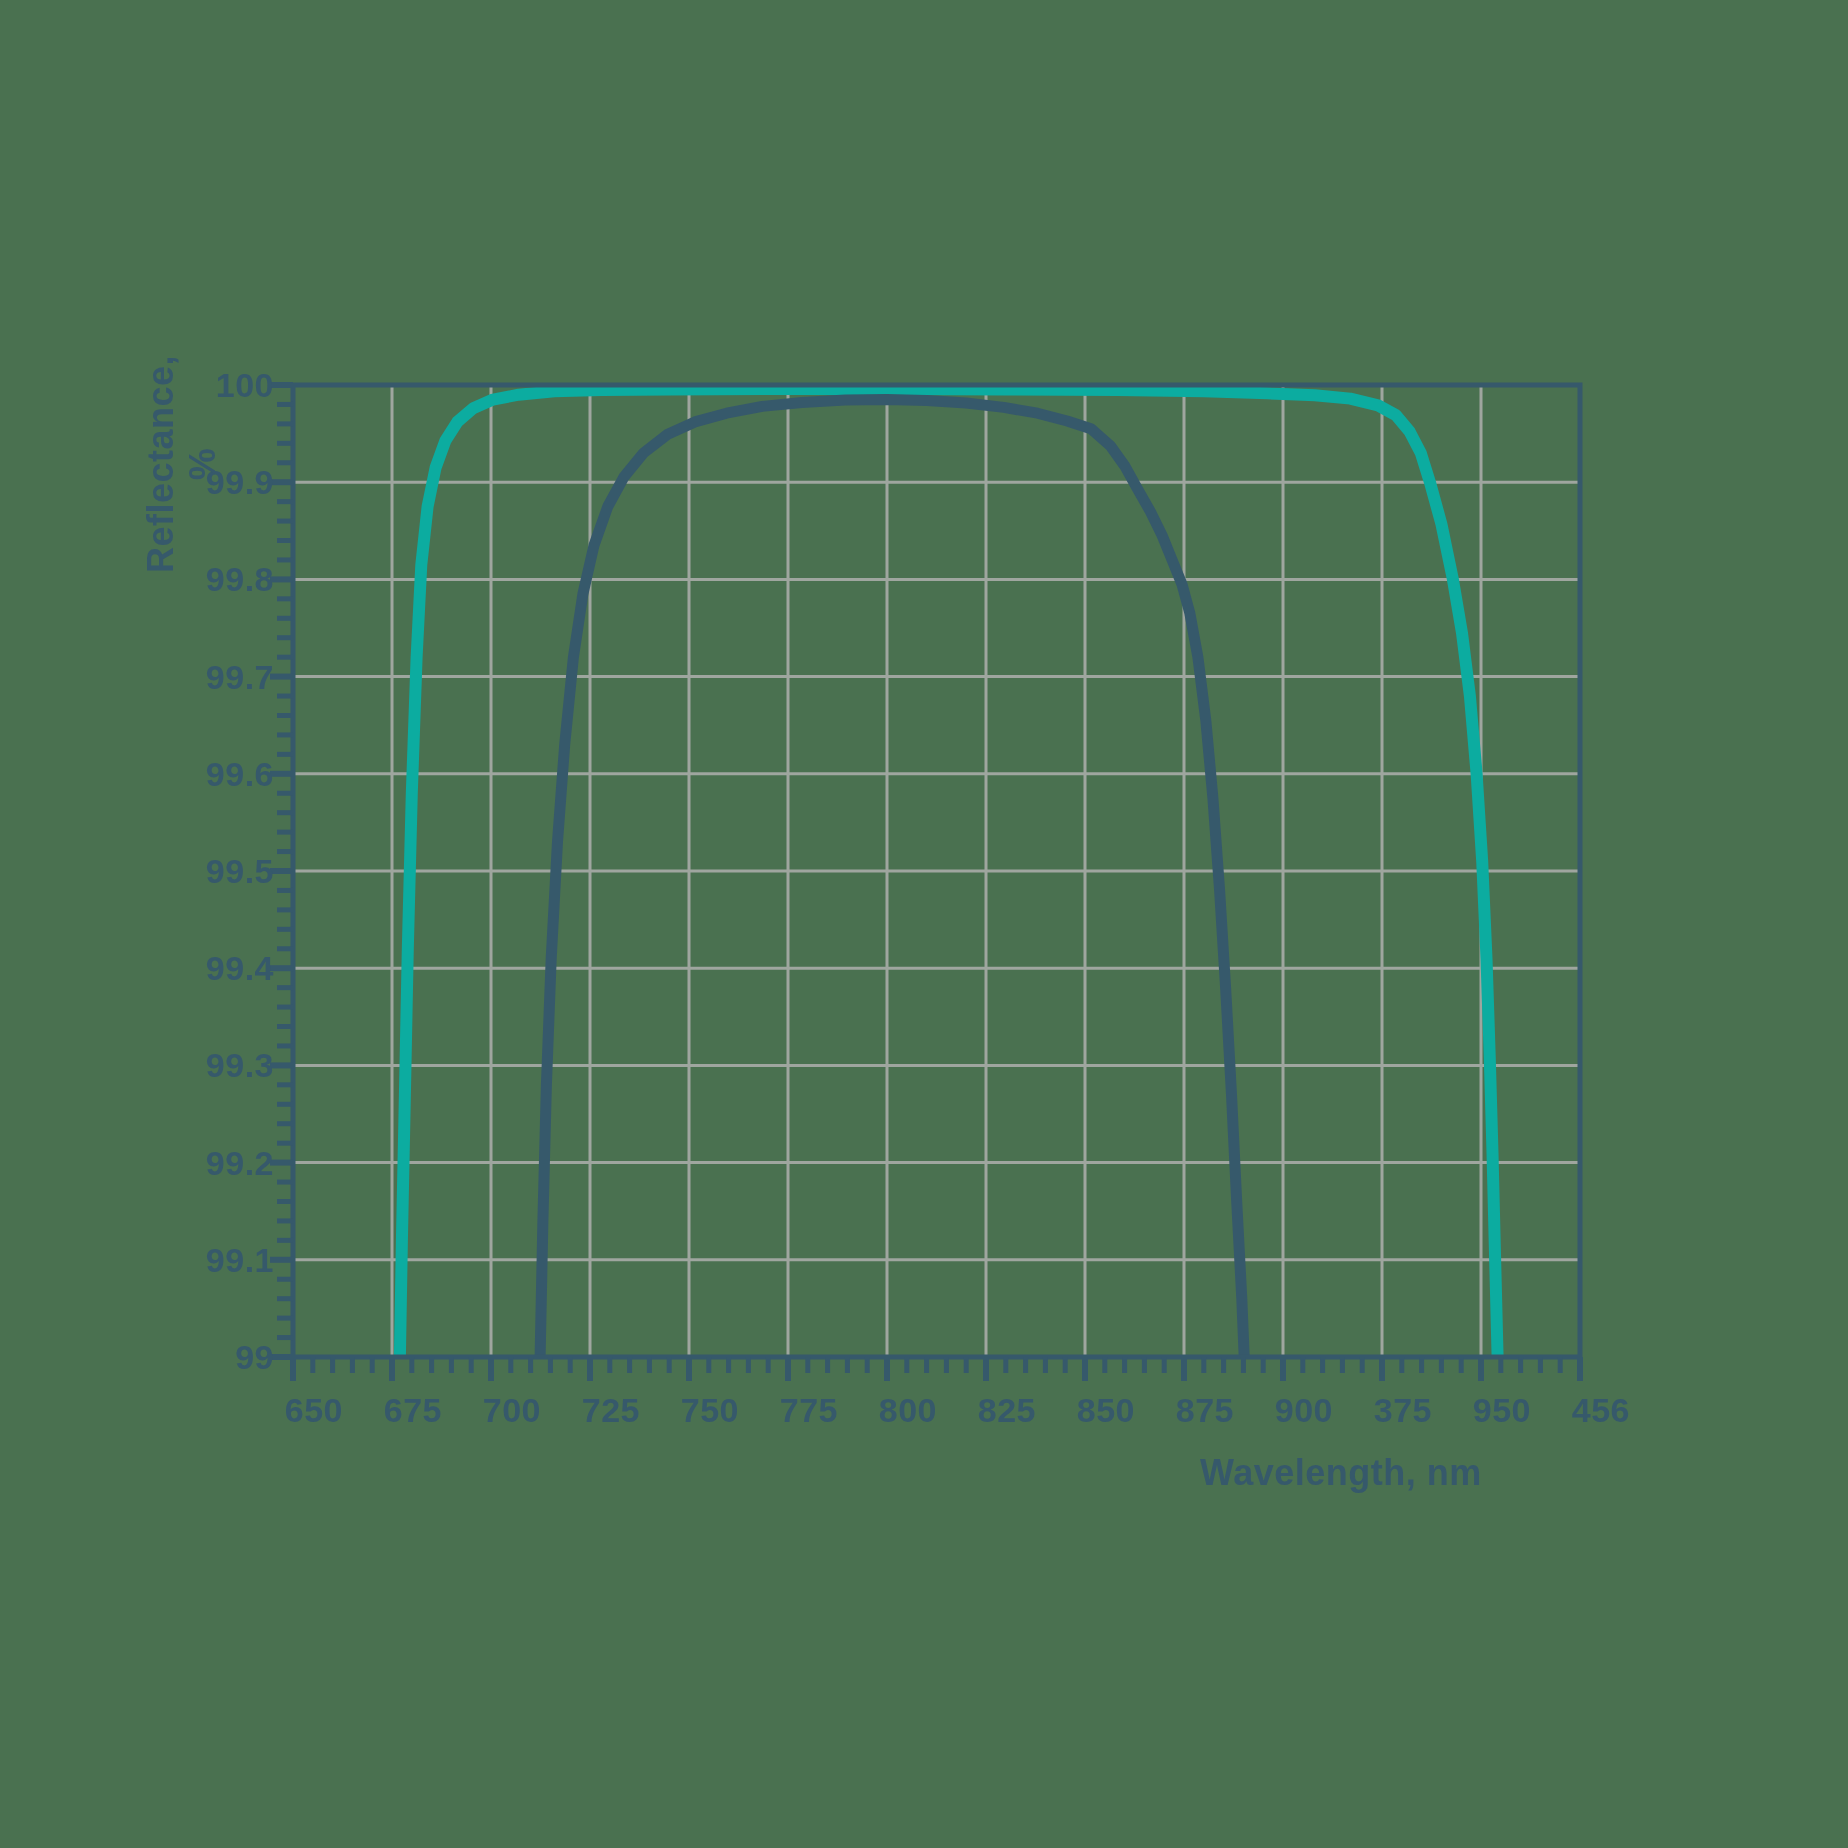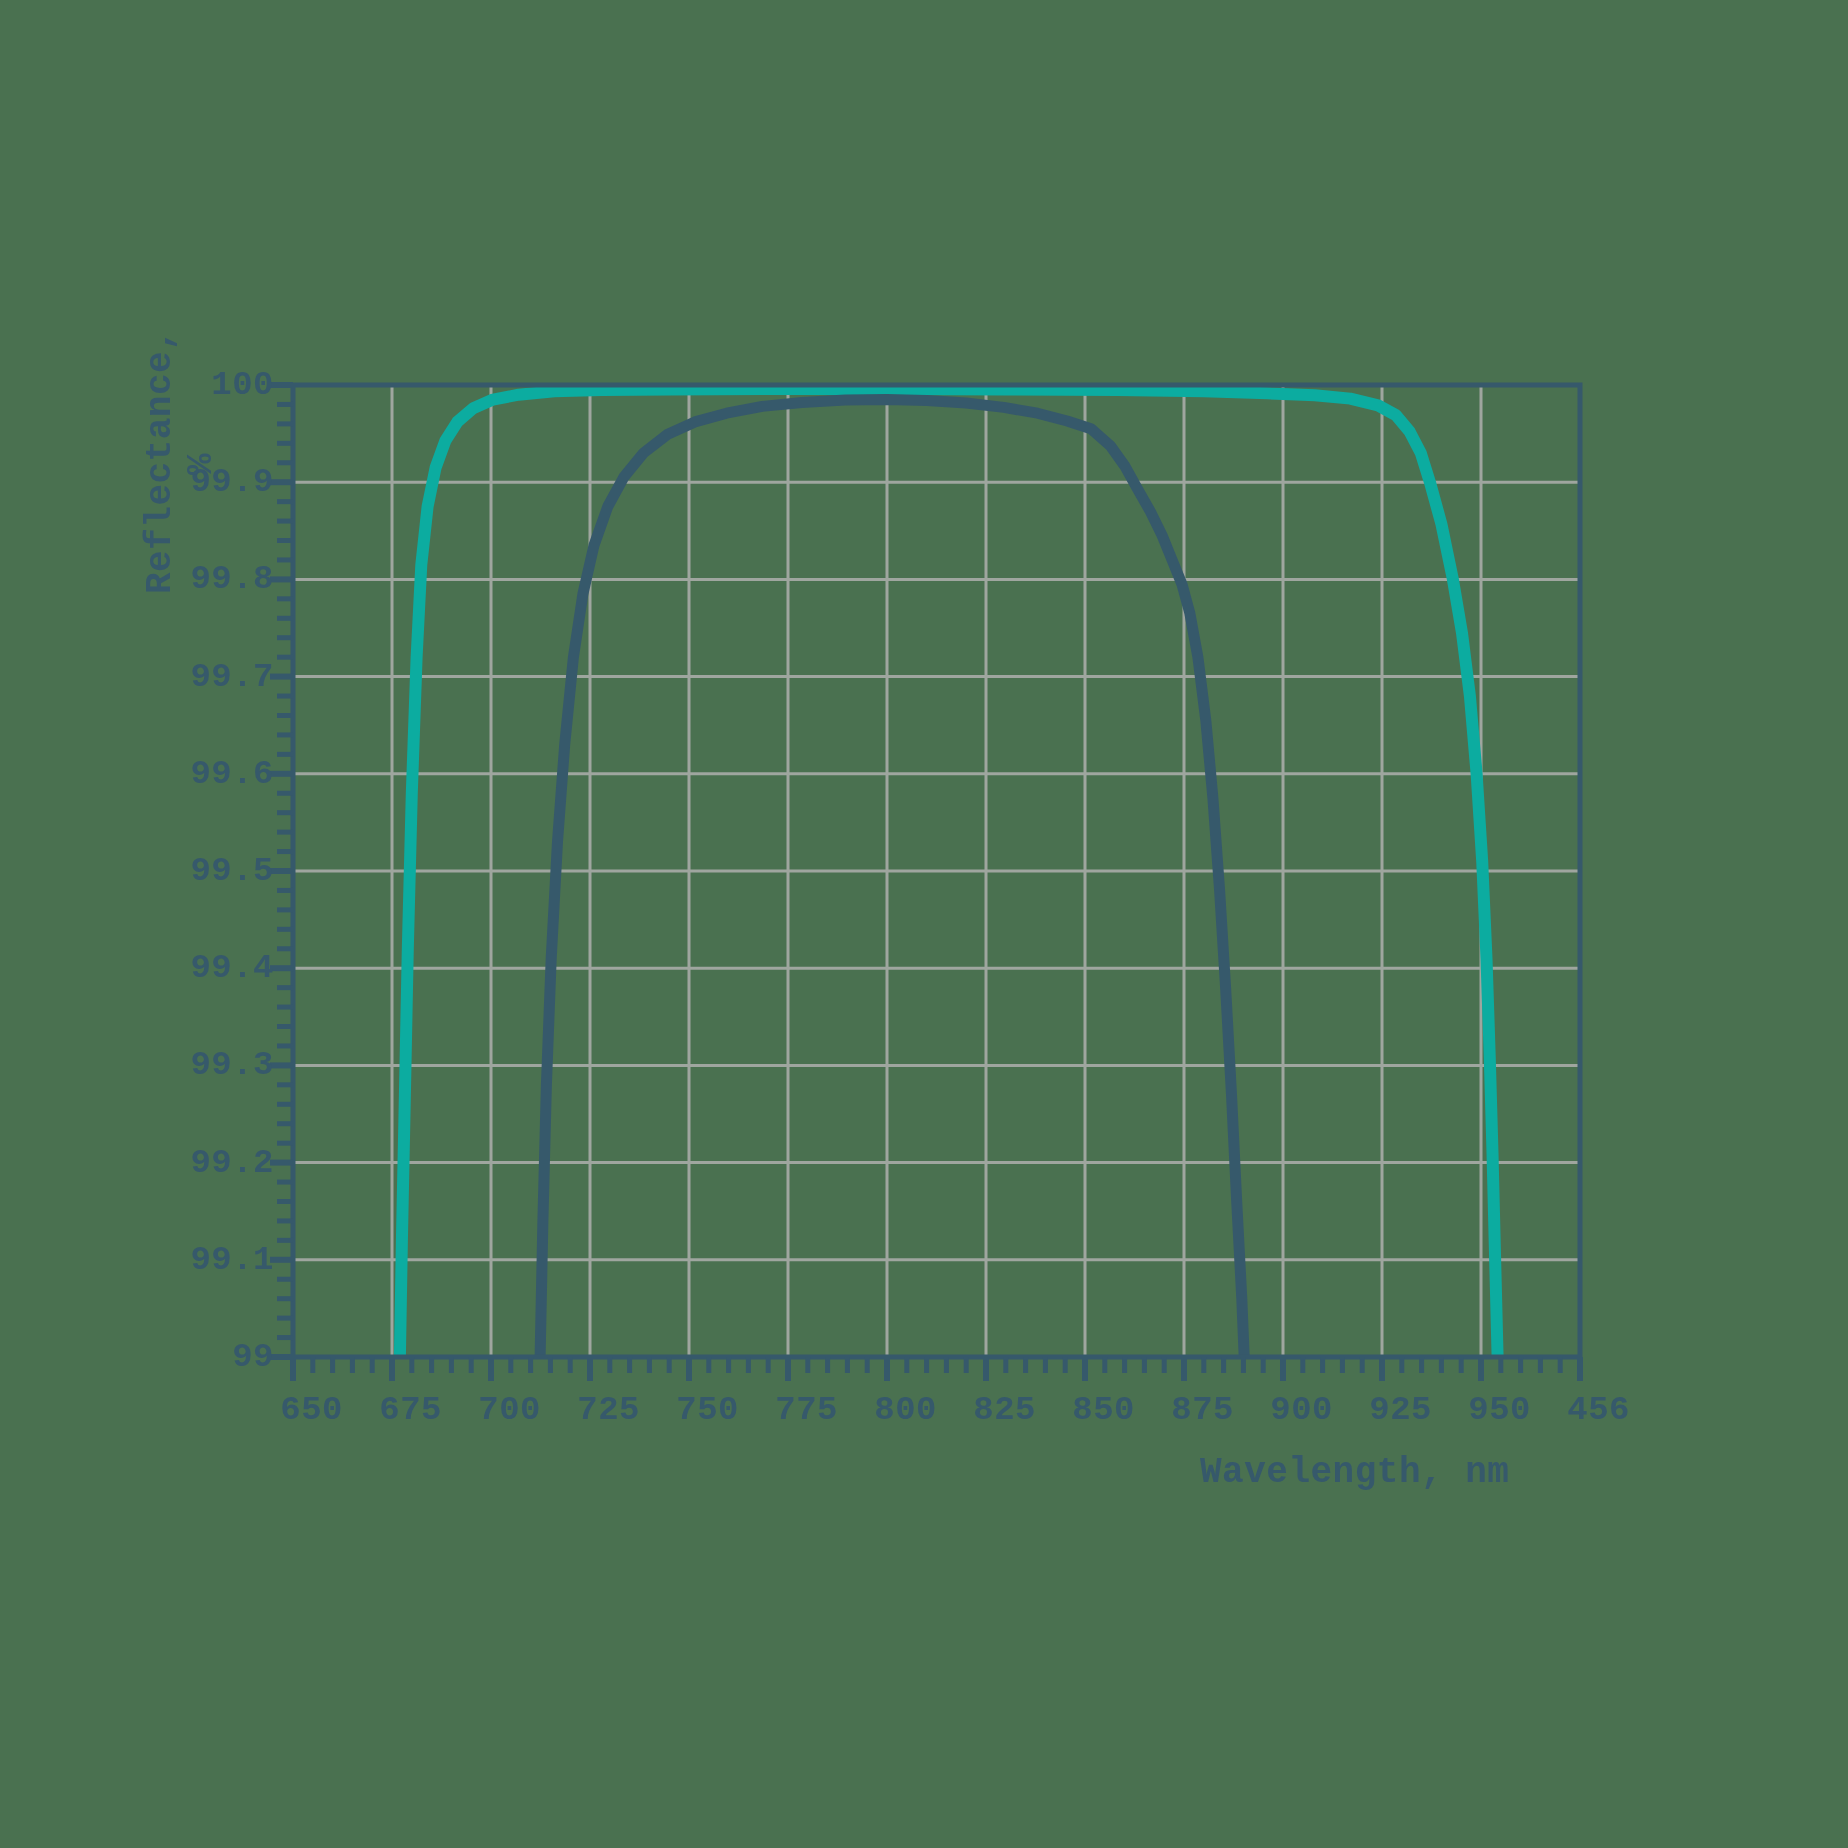--- a/index.html
+++ b/index.html
@@ -9,21 +9,21 @@
     --axis:#36596B;
   }
   html,body{margin:0;padding:0;}
   body{
     width:1848px;height:1848px;
     background:var(--bg);
     font-family:"Liberation Sans",sans-serif;
     position:relative;
     overflow:hidden;
   }
-  .canvas{position:absolute;inset:0;font-family:Liberation Mono, monospace;}
+  .canvas{position:absolute;inset:0;}
   #chart-svg{position:absolute;left:0;top:0;}
   .tick-label{
     position:absolute;
     font-size:34px;font-weight:600;
     color:var(--text);
     line-height:36px;
     letter-spacing:0.5px;
   }
   .tick-label.x{width:100px;text-align:right;top:1392px;}
   .tick-label.y{width:130px;text-align:right;left:144px;}
@@ -215,21 +215,21 @@
   <div class="tick-label x" style="left:342px">675</div>
   <div class="tick-label x" style="left:441px">700</div>
   <div class="tick-label x" style="left:540px">725</div>
   <div class="tick-label x" style="left:639px">750</div>
   <div class="tick-label x" style="left:738px">775</div>
   <div class="tick-label x" style="left:837px">800</div>
   <div class="tick-label x" style="left:936px">825</div>
   <div class="tick-label x" style="left:1035px">850</div>
   <div class="tick-label x" style="left:1134px">875</div>
   <div class="tick-label x" style="left:1233px">900</div>
-  <div class="tick-label x" style="left:1332px">925</div>
+  <div class="tick-label x" style="left:1332px">375</div>
   <div class="tick-label x" style="left:1431px">950</div>
   <div class="tick-label x" style="left:1530px">456</div>
 
   <div class="axis-title x">Wavelength, nm</div>
   <div class="axis-title y">Reflectance, %</div>
 
 
 </div>
 
 </body></html>

